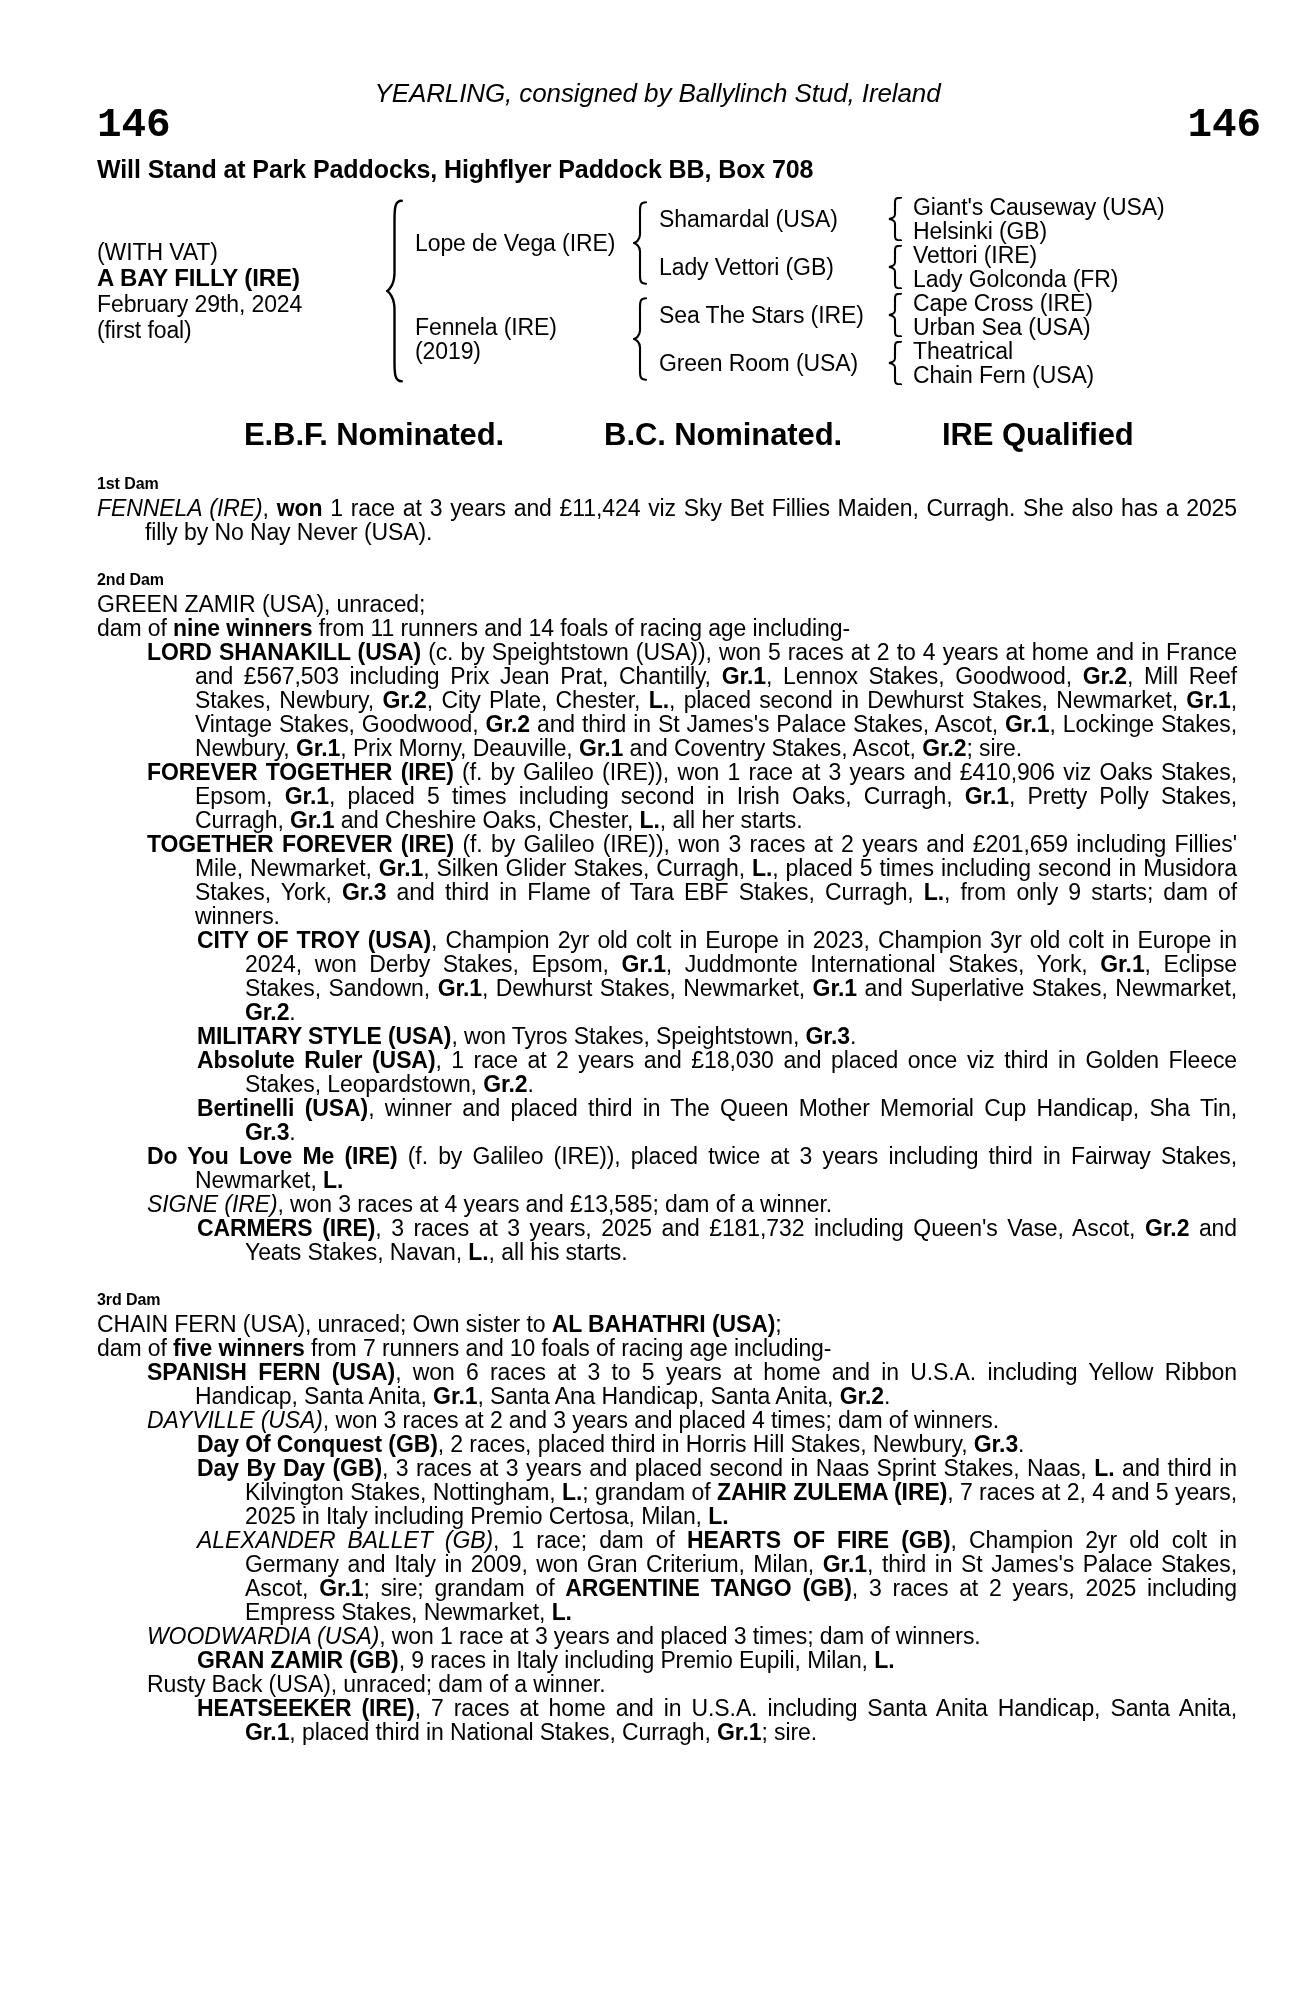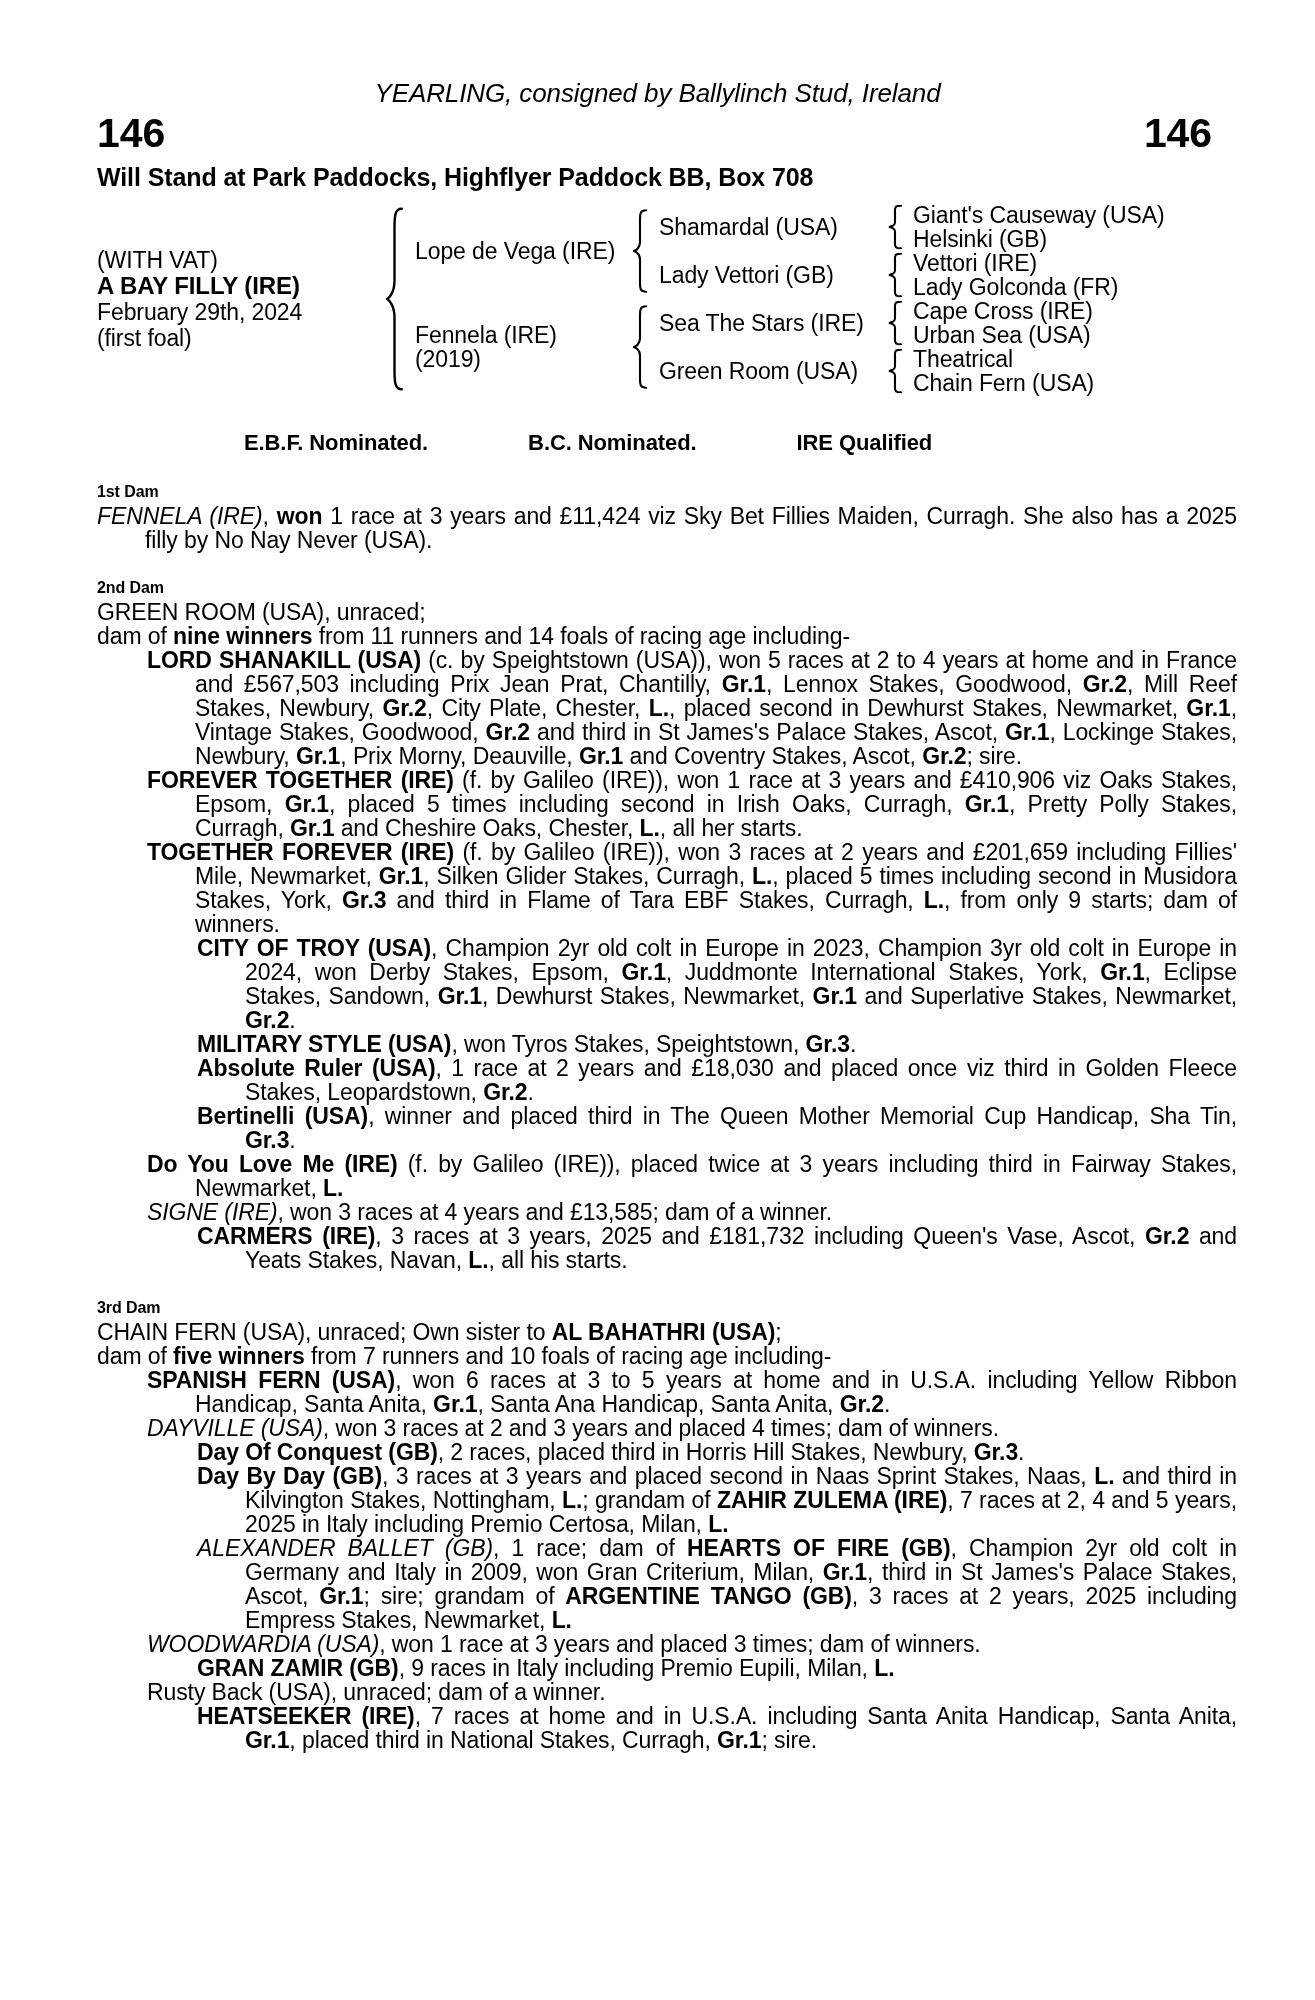--- a/index.html
+++ b/index.html
@@ -4,22 +4,22 @@
 <style>
   * { margin:0; padding:0; box-sizing:border-box; }
   html, body { background:#ffffff; }
   body {
     width:1315px; height:2000px;
     font-family:"Liberation Sans","DejaVu Sans",sans-serif;
     color:#000; position:relative; overflow:hidden;
     letter-spacing:-0.1px;
   }
   .consignor { margin-top:80px; text-align:center; font-style:italic; font-size:26px; line-height:26px; }
-  .lot-row { display:flex; justify-content:space-between; padding:0 103px 0 97px; margin-top:8px;
-             font-weight:bold; font-size:41px; line-height:38px; }
+  .lot-row { display:flex; justify-content:space-between; padding:0 54px 0 97px; 
+             font-weight:bold; font-size:41px; line-height:38px;font-family:Liberation Mono, monospace; }
   .stand { margin:13px 0 0 97px; font-weight:bold; font-size:25px; line-height:25px; }
 
   
   .ped { margin:13px 75px 0 97px; display:grid;
          grid-template-columns:279px 36px 212px 32px 224px 30px 1fr;
          grid-template-rows:repeat(8,24px); font-size:23px; }
   .ped .info { grid-column:1; grid-row:1/9; display:flex; flex-direction:column; justify-content:center; line-height:26px; }
   .ped .info .hname { font-weight:bold; font-size:24px; }
   .cell { display:flex; align-items:center; padding-left:3px; white-space:nowrap; line-height:24px; }
   .sire { grid-column:3; grid-row:1/5; }
@@ -30,21 +30,21 @@
   .brace { display:flex; justify-content:center; }
   .brace svg { width:14px; height:100%; }
   .br-main { grid-column:2; grid-row:1/9; padding:3px 0; }
   .br-main svg { width:17px; }
   .br-s { grid-column:4; grid-row:1/5; padding:6px 0; }
   .br-d { grid-column:4; grid-row:5/9; padding:6px 0; }
   .br-g2 { grid-column:6; padding:2px 0; }
   .r12 { grid-row:1/3; } .r34 { grid-row:3/5; } .r56 { grid-row:5/7; } .r78 { grid-row:7/9; }
 
   .noms { margin:35px 0 0 97px; padding-left:147px; display:flex; gap:100px;
-          font-weight:bold; font-size:22px; line-height:25px; }
+          font-weight:bold; font-size:31px; line-height:25px; }
 
   
   .sections { margin:25px 78px 0 97px; font-size:23px; line-height:24px; }
   .dam-section + .dam-section { margin-top:24px; }
   .dam-heading { font-size:16px; font-weight:bold; }
   .para { text-align:justify; }
   .indent-0 { padding-left:48px;  text-indent:-48px; }
   .indent-1 { padding-left:98px;  text-indent:-48px; }
   .indent-2 { padding-left:148px; text-indent:-48px; }
   .b { font-weight:bold; }
@@ -135,21 +135,21 @@
   <span>IRE Qualified</span>
 </div>
 
 <div class="sections">
     <section class="dam-section">
       <h3 class="dam-heading">1st Dam</h3>
       <p class="para indent-0"><span class="i">FENNELA (IRE)</span><span class="n">, </span><span class="b">won</span><span class="n"> 1 race at 3 years and £11,424 viz Sky Bet Fillies Maiden, Curragh. She also has a 2025 filly by No Nay Never (USA).</span></p>
     </section>
     <section class="dam-section">
       <h3 class="dam-heading">2nd Dam</h3>
-      <p class="para indent-0"><span class="n">GREEN ROOM (USA), unraced;</span></p>
+      <p class="para indent-0"><span class="n">GREEN ZAMIR (USA), unraced;</span></p>
       <p class="para indent-0"><span class="n">dam of </span><span class="b">nine winners</span><span class="n"> from 11 runners and 14 foals of racing age including-</span></p>
       <p class="para indent-1"><span class="b">LORD SHANAKILL (USA)</span><span class="n"> (c. by Speightstown (USA)), won 5 races at 2 to 4 years at home and in France and £567,503 including Prix Jean Prat, Chantilly, </span><span class="b">Gr.1</span><span class="n">, Lennox Stakes, Goodwood, </span><span class="b">Gr.2</span><span class="n">, Mill Reef Stakes, Newbury, </span><span class="b">Gr.2</span><span class="n">, City Plate, Chester, </span><span class="b">L.</span><span class="n">, placed second in Dewhurst Stakes, Newmarket, </span><span class="b">Gr.1</span><span class="n">, Vintage Stakes, Goodwood, </span><span class="b">Gr.2</span><span class="n"> and third in St James's Palace Stakes, Ascot, </span><span class="b">Gr.1</span><span class="n">, Lockinge Stakes, Newbury, </span><span class="b">Gr.1</span><span class="n">, Prix Morny, Deauville, </span><span class="b">Gr.1</span><span class="n"> and Coventry Stakes, Ascot, </span><span class="b">Gr.2</span><span class="n">; sire.</span></p>
       <p class="para indent-1"><span class="b">FOREVER TOGETHER (IRE)</span><span class="n"> (f. by Galileo (IRE)), won 1 race at 3 years and £410,906 viz Oaks Stakes, Epsom, </span><span class="b">Gr.1</span><span class="n">, placed 5 times including second in Irish Oaks, Curragh, </span><span class="b">Gr.1</span><span class="n">, Pretty Polly Stakes, Curragh, </span><span class="b">Gr.1</span><span class="n"> and Cheshire Oaks, Chester, </span><span class="b">L.</span><span class="n">, all her starts.</span></p>
       <p class="para indent-1"><span class="b">TOGETHER FOREVER (IRE)</span><span class="n"> (f. by Galileo (IRE)), won 3 races at 2 years and £201,659 including Fillies' Mile, Newmarket, </span><span class="b">Gr.1</span><span class="n">, Silken Glider Stakes, Curragh, </span><span class="b">L.</span><span class="n">, placed 5 times including second in Musidora Stakes, York, </span><span class="b">Gr.3</span><span class="n"> and third in Flame of Tara EBF Stakes, Curragh, </span><span class="b">L.</span><span class="n">, from only 9 starts; dam of winners.</span></p>
       <p class="para indent-2"><span class="b">CITY OF TROY (USA)</span><span class="n">, Champion 2yr old colt in Europe in 2023, Champion 3yr old colt in Europe in 2024, won Derby Stakes, Epsom, </span><span class="b">Gr.1</span><span class="n">, Juddmonte International Stakes, York, </span><span class="b">Gr.1</span><span class="n">, Eclipse Stakes, Sandown, </span><span class="b">Gr.1</span><span class="n">, Dewhurst Stakes, Newmarket, </span><span class="b">Gr.1</span><span class="n"> and Superlative Stakes, Newmarket, </span><span class="b">Gr.2</span><span class="n">.</span></p>
       <p class="para indent-2"><span class="b">MILITARY STYLE (USA)</span><span class="n">, won Tyros Stakes, Speightstown, </span><span class="b">Gr.3</span><span class="n">.</span></p>
       <p class="para indent-2"><span class="b">Absolute Ruler (USA)</span><span class="n">, 1 race at 2 years and £18,030 and placed once viz third in Golden Fleece Stakes, Leopardstown, </span><span class="b">Gr.2</span><span class="n">.</span></p>
       <p class="para indent-2"><span class="b">Bertinelli (USA)</span><span class="n">, winner and placed third in The Queen Mother Memorial Cup Handicap, Sha Tin, </span><span class="b">Gr.3</span><span class="n">.</span></p>
       <p class="para indent-1"><span class="b">Do You Love Me (IRE)</span><span class="n"> (f. by Galileo (IRE)), placed twice at 3 years including third in Fairway Stakes, Newmarket, </span><span class="b">L.</span></p>
       <p class="para indent-1"><span class="i">SIGNE (IRE)</span><span class="n">, won 3 races at 4 years and £13,585; dam of a winner.</span></p>

